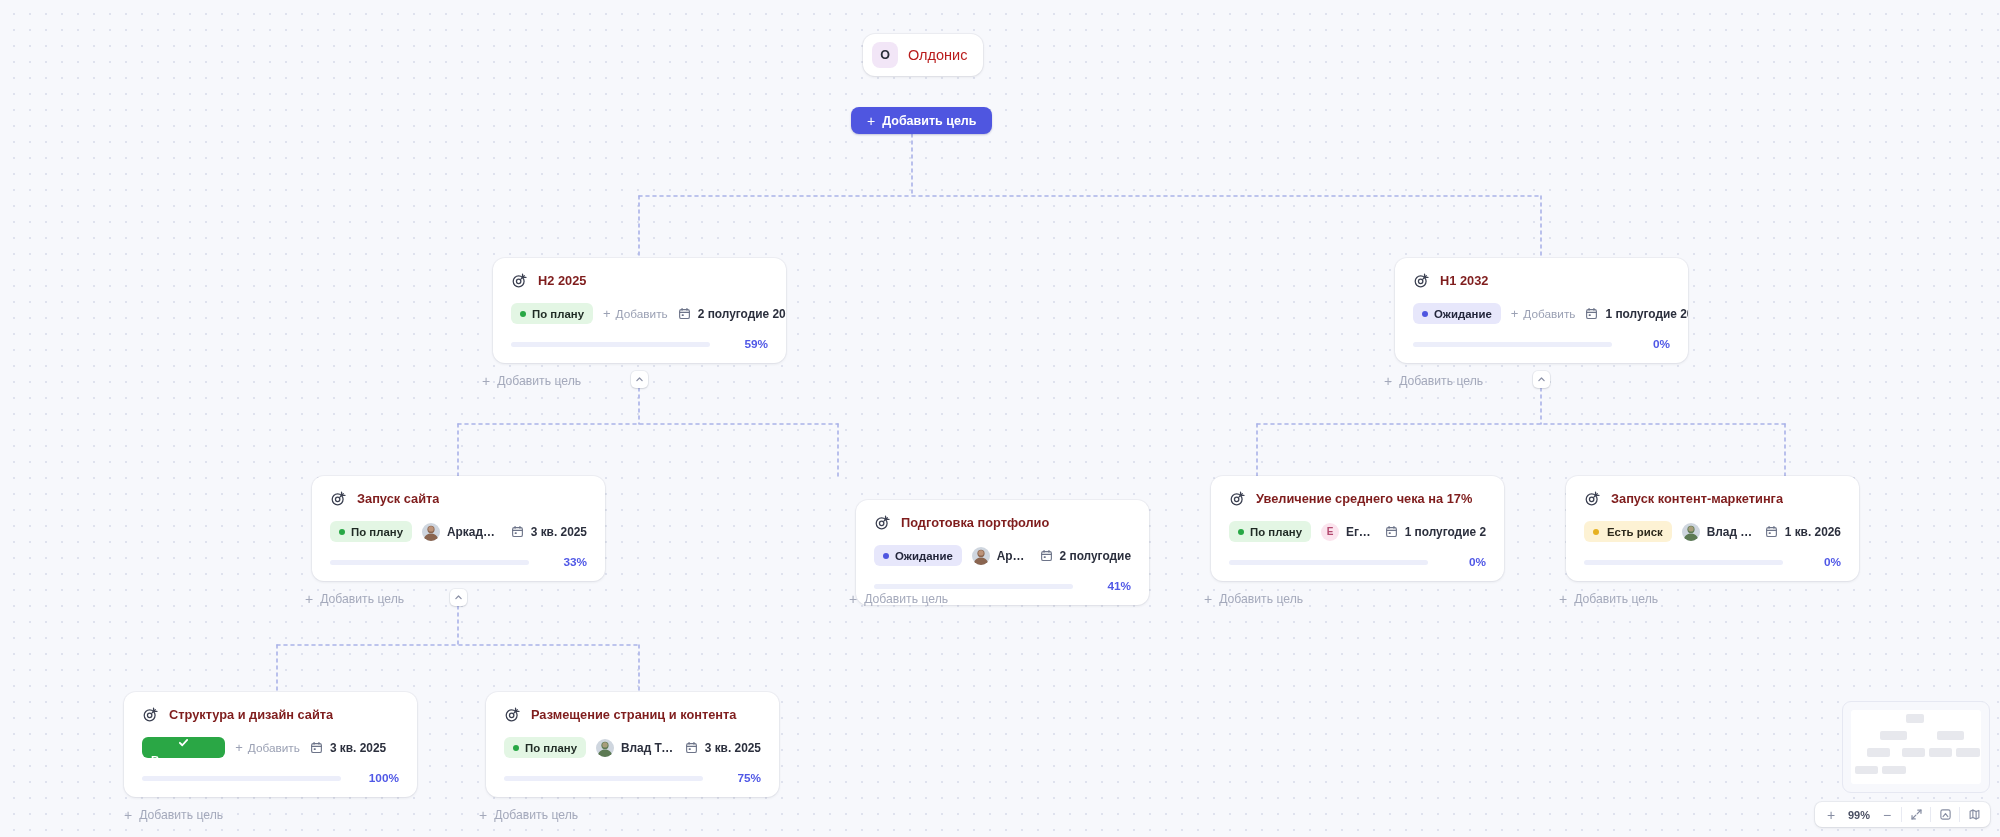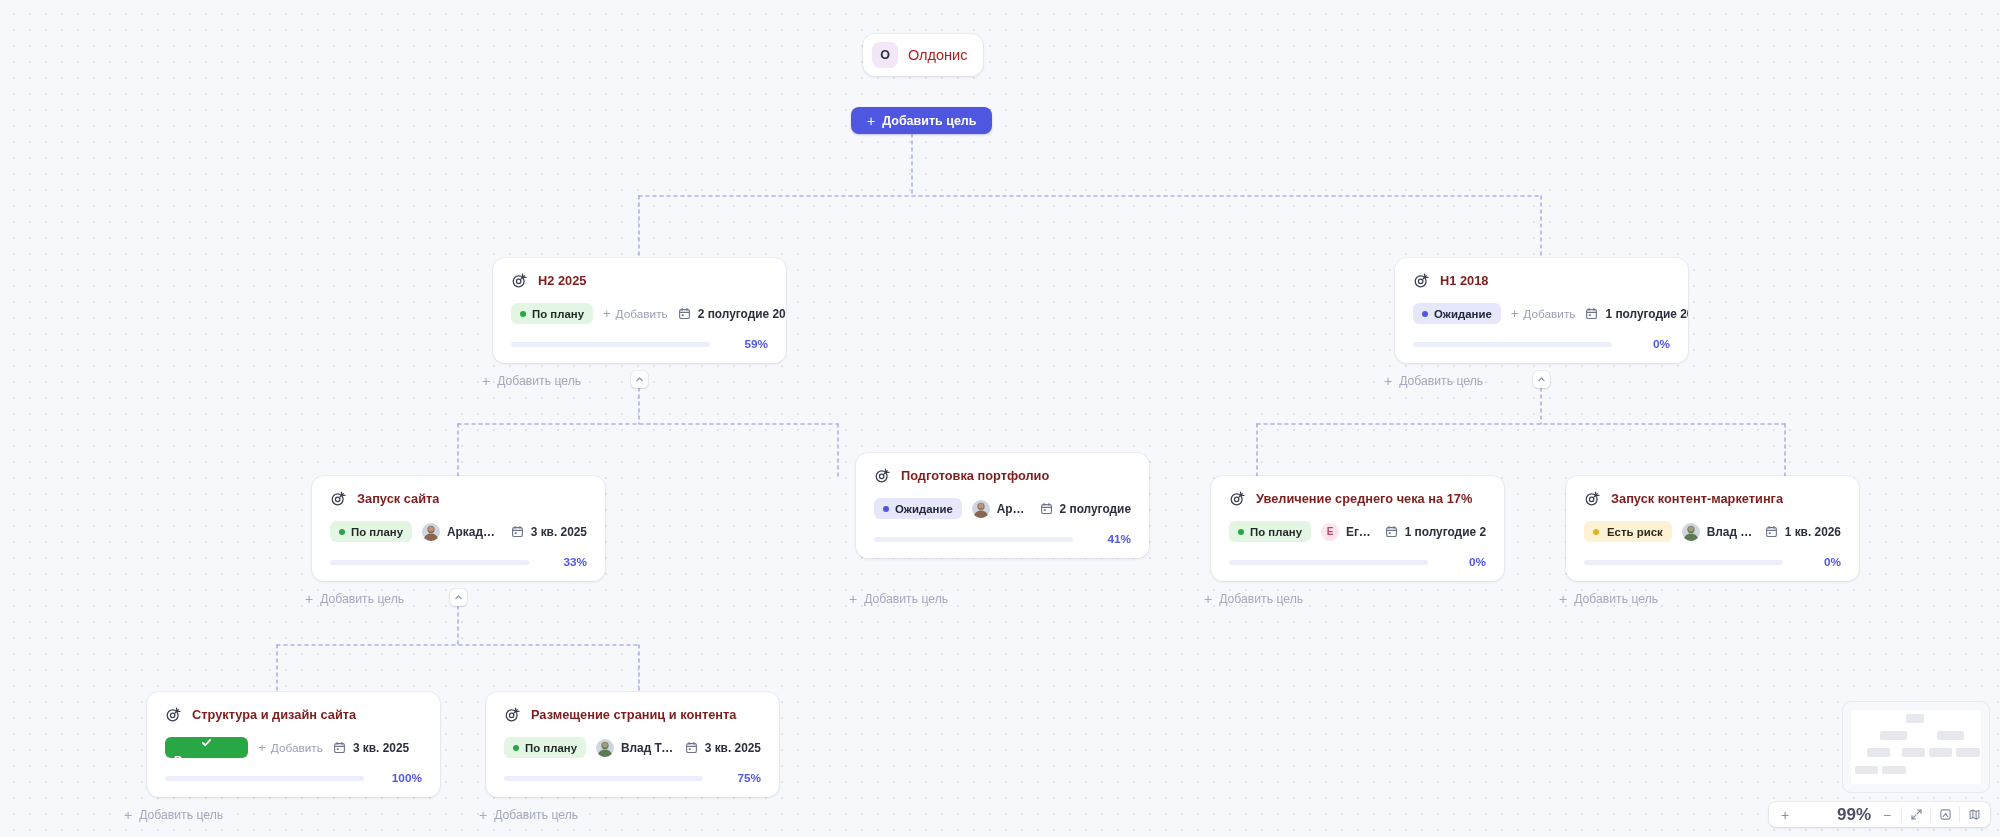--- a/index.html
+++ b/index.html
@@ -165,21 +165,21 @@
     box-shadow: 0 1px 3px rgba(27,32,50,.10), 0 0 0 1px rgba(27,32,50,.05);
     padding: 0 4px;
   }
   .zoom-btn {
     width: 24px; height: 25px;
     display: flex; align-items: center; justify-content: center;
     color: #868da2; font-size: 14px; line-height: 1;
     background: none; border: none; cursor: pointer;
   }
   .zoom-btn svg { width: 13px; height: 13px; display: block; }
-  .zoom-level { font-size: 17px; font-weight: 600; color: #4a4f63; padding: 0 4px; min-width: 32px; text-align: center; margin-left: 36px; }
+  .zoom-level { font-size: 11px; font-weight: 600; color: #4a4f63; padding: 0 4px; min-width: 32px; text-align: center; }
   .zoom-sep { width: 1px; height: 15px; background: #e8eaf2; margin: 0 2px; }
 </style>
 </head>
 <body>
 
 <div id="canvas">
 
   <svg id="edges" viewBox="0 0 2000 837" xmlns="http://www.w3.org/2000/svg">
     <g fill="none" stroke="#aab2e8" stroke-width="1.6" stroke-dasharray="3 4" stroke-linecap="round">
 
@@ -251,21 +251,21 @@
       </div>
     </div>
   <div class="card" style="left:1395px; top:258px; width:293px;">
       <div class="card-head">
         <svg class="goal-icon" viewBox="0 0 20 20" fill="none" stroke="currentColor" stroke-width="1.5" stroke-linecap="round" stroke-linejoin="round">
           <circle cx="9" cy="11" r="6.4"></circle>
           <circle cx="9" cy="11" r="2.6"></circle>
           <path d="M11.6,8.4 L15.6,4.4"></path>
           <path d="M13.6,2.4 L13.6,6.4 L17.6,6.4"></path>
         </svg>
-        <span class="card-title">H1 2018</span>
+        <span class="card-title">H1 2032</span>
       </div>
       <div class="card-meta">
         <span class="status status-wait">
           <span class="dot"></span>
           <span>Ожидание</span>
         </span>
         <span class="add-inline">
           <span class="plus">+</span>
           <span>Добавить</span>
         </span>
@@ -319,21 +319,21 @@
             <rect x="4.6" y="9" width="2.4" height="2.2" rx=".4" fill="currentColor" stroke="none"></rect>
           </svg>
           <span class="date-text">3 кв. 2025</span>
         </span>
       </div>
       <div class="progress-row">
         <span class="track"><span class="fill" style="width:33%"></span></span>
         <span class="pct">33%</span>
       </div>
     </div>
-  <div class="card" style="left:856px; top:453px; width:293px;">
+  <div class="card" style="left:856px; top:500px; width:293px;">
       <div class="card-head">
         <svg class="goal-icon" viewBox="0 0 20 20" fill="none" stroke="currentColor" stroke-width="1.5" stroke-linecap="round" stroke-linejoin="round">
           <circle cx="9" cy="11" r="6.4"></circle>
           <circle cx="9" cy="11" r="2.6"></circle>
           <path d="M11.6,8.4 L15.6,4.4"></path>
           <path d="M13.6,2.4 L13.6,6.4 L17.6,6.4"></path>
         </svg>
         <span class="card-title">Подготовка портфолио</span>
       </div>
       <div class="card-meta">
@@ -435,21 +435,21 @@
           </svg>
           <span class="date-text">1 кв. 2026</span>
         </span>
       </div>
       <div class="progress-row">
         <span class="track"><span class="fill" style="width:0%"></span></span>
         <span class="pct">0%</span>
       </div>
     </div>
 
-  <div class="card" style="left:147px; top:692px; width:293px;">
+  <div class="card" style="left:124px; top:692px; width:293px;">
       <div class="card-head">
         <svg class="goal-icon" viewBox="0 0 20 20" fill="none" stroke="currentColor" stroke-width="1.5" stroke-linecap="round" stroke-linejoin="round">
           <circle cx="9" cy="11" r="6.4"></circle>
           <circle cx="9" cy="11" r="2.6"></circle>
           <path d="M11.6,8.4 L15.6,4.4"></path>
           <path d="M13.6,2.4 L13.6,6.4 L17.6,6.4"></path>
         </svg>
         <span class="card-title">Структура и дизайн сайта</span>
       </div>
       <div class="card-meta">

